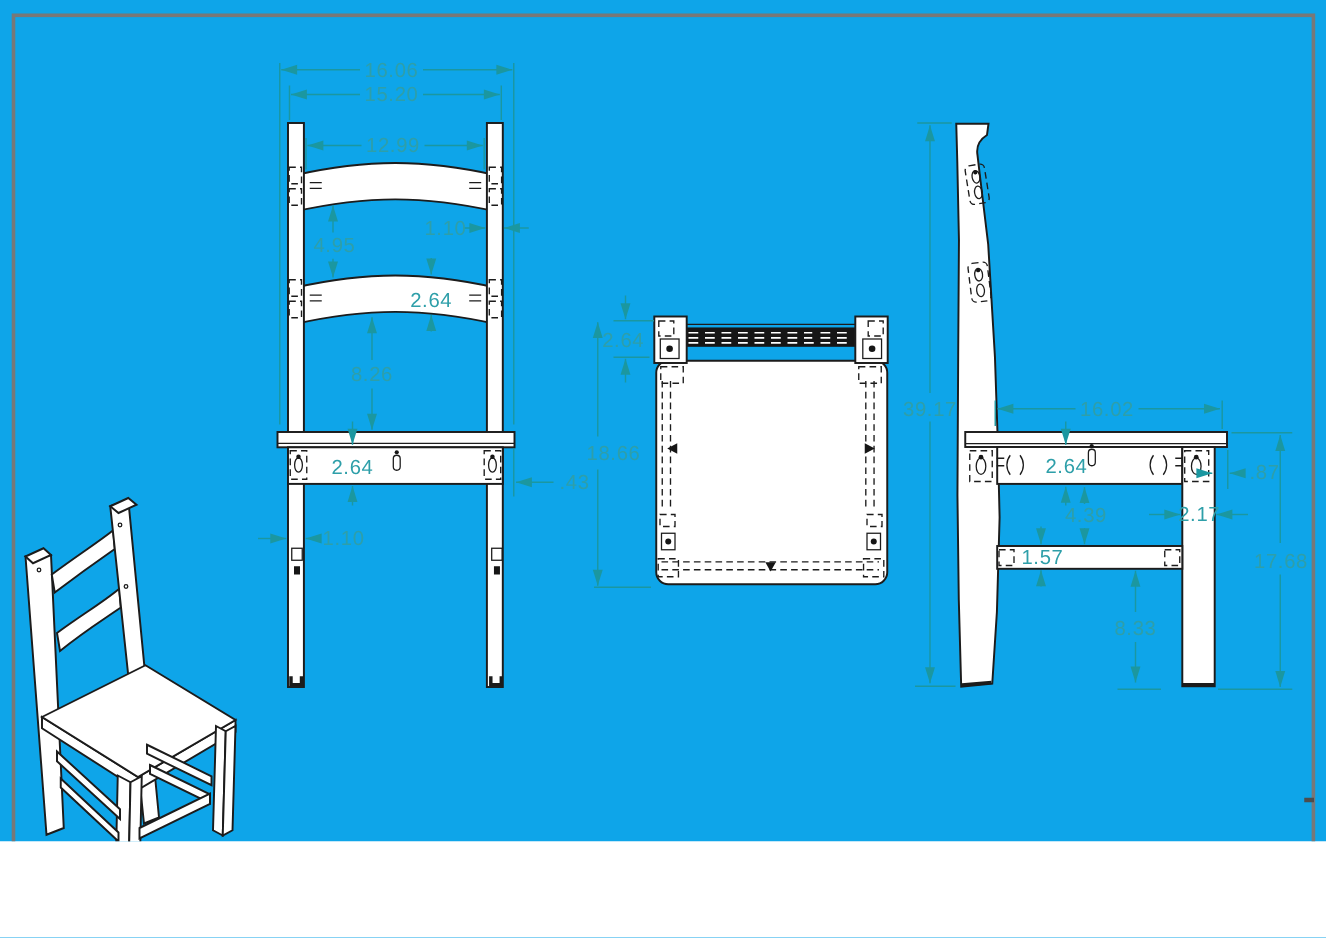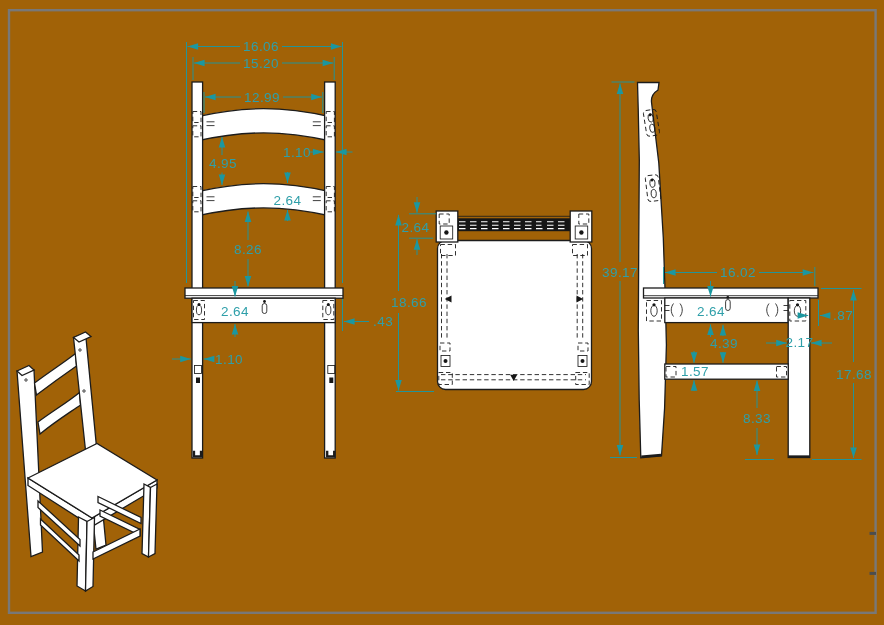--- a/index.html
+++ b/index.html
@@ -1,16 +1,16 @@
 <!DOCTYPE html>
 <html><head>
 <meta charset="utf-8">
 <style>
   html,body{margin:0;padding:0;background:#fff;}
-  .page{position:relative;width:884px;height:625px;background:#a16207;overflow:hidden;
+  .page{position:relative;width:884px;height:561px;background:#0ea5e9;overflow:hidden;
         font-family:"Liberation Sans",sans-serif;}
   svg{position:absolute;left:0;top:0;}
   .of {stroke:#1c1c1c;stroke-width:1.3;fill:#ffffff;}
   .th {stroke:#1c1c1c;stroke-width:.85;fill:none;}
   .hd {stroke:#1c1c1c;stroke-width:.9;fill:none;stroke-dasharray:4.4 2.8;}
   .bk {fill:#161616;stroke:none;}
   .wd {stroke:#ffffff;stroke-width:1.1;fill:none;stroke-dasharray:6.5 4.5;}
   .hv {stroke:#1c1c1c;stroke-width:2.3;fill:none;}
   
   .dim{stroke:#1b97a0;stroke-width:.95;fill:none;}

